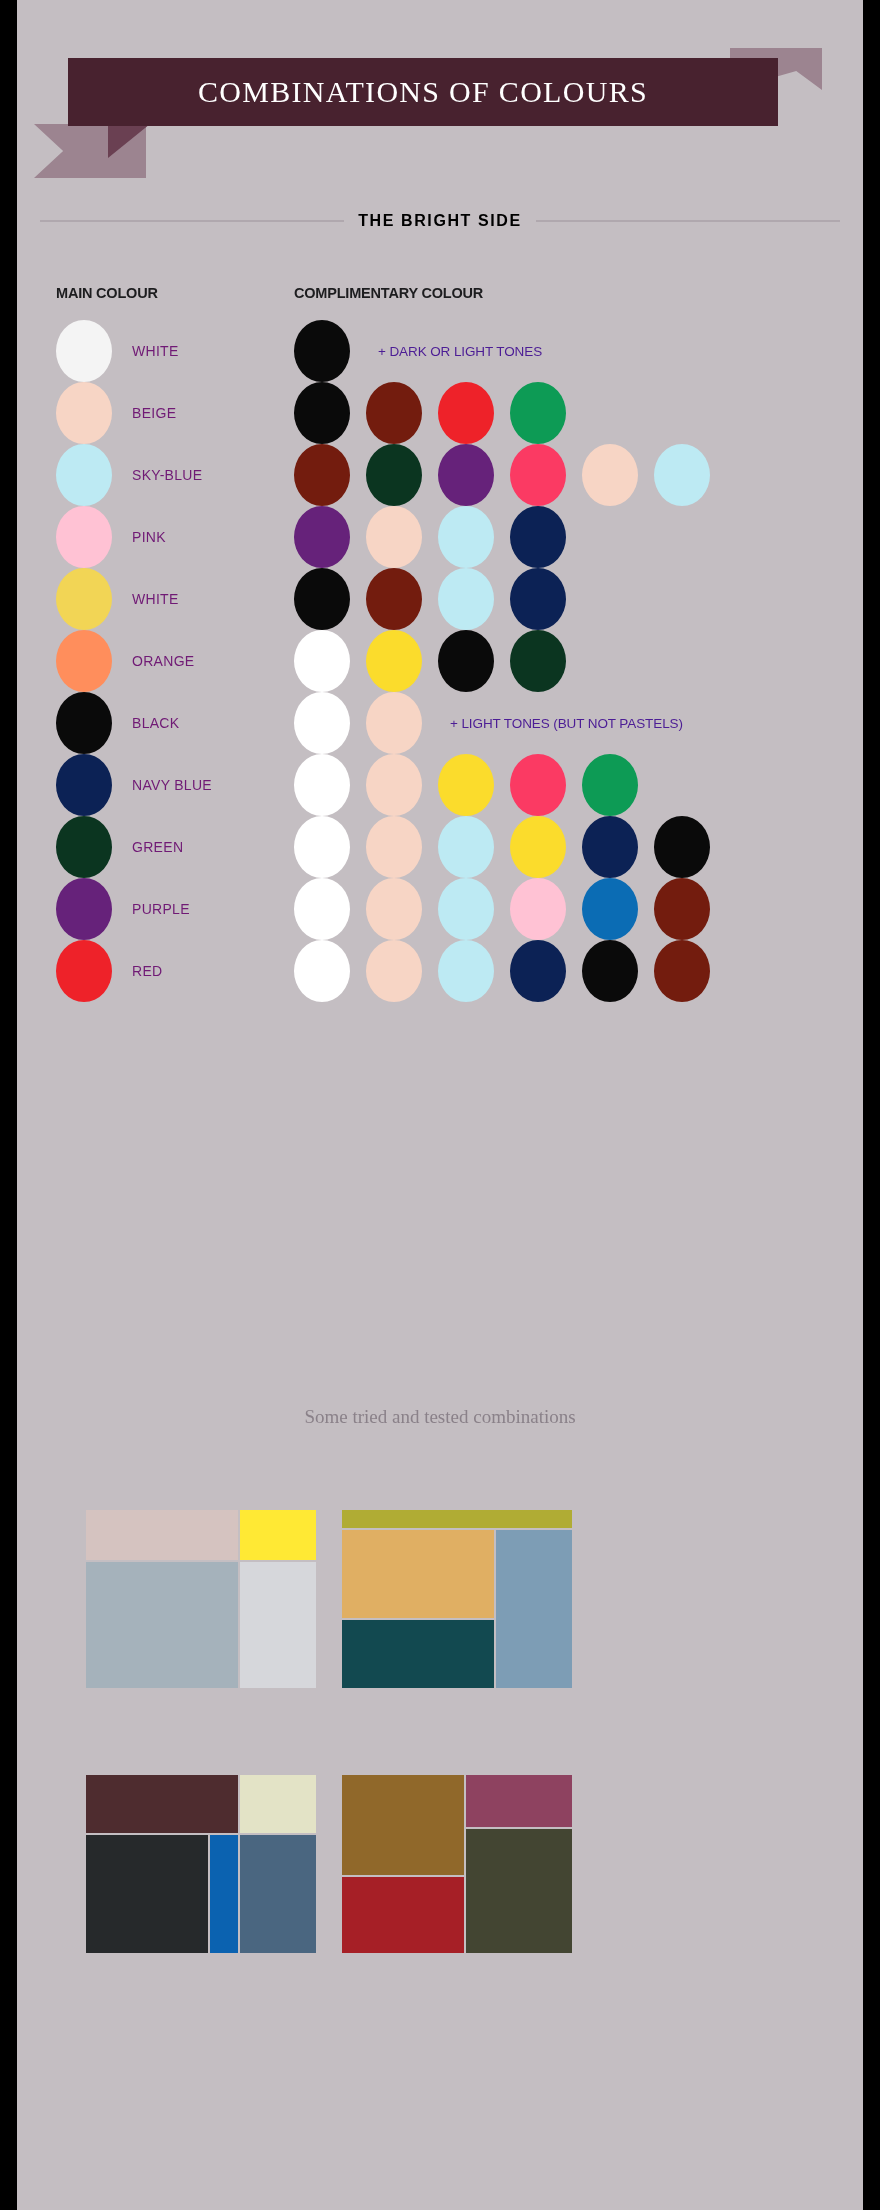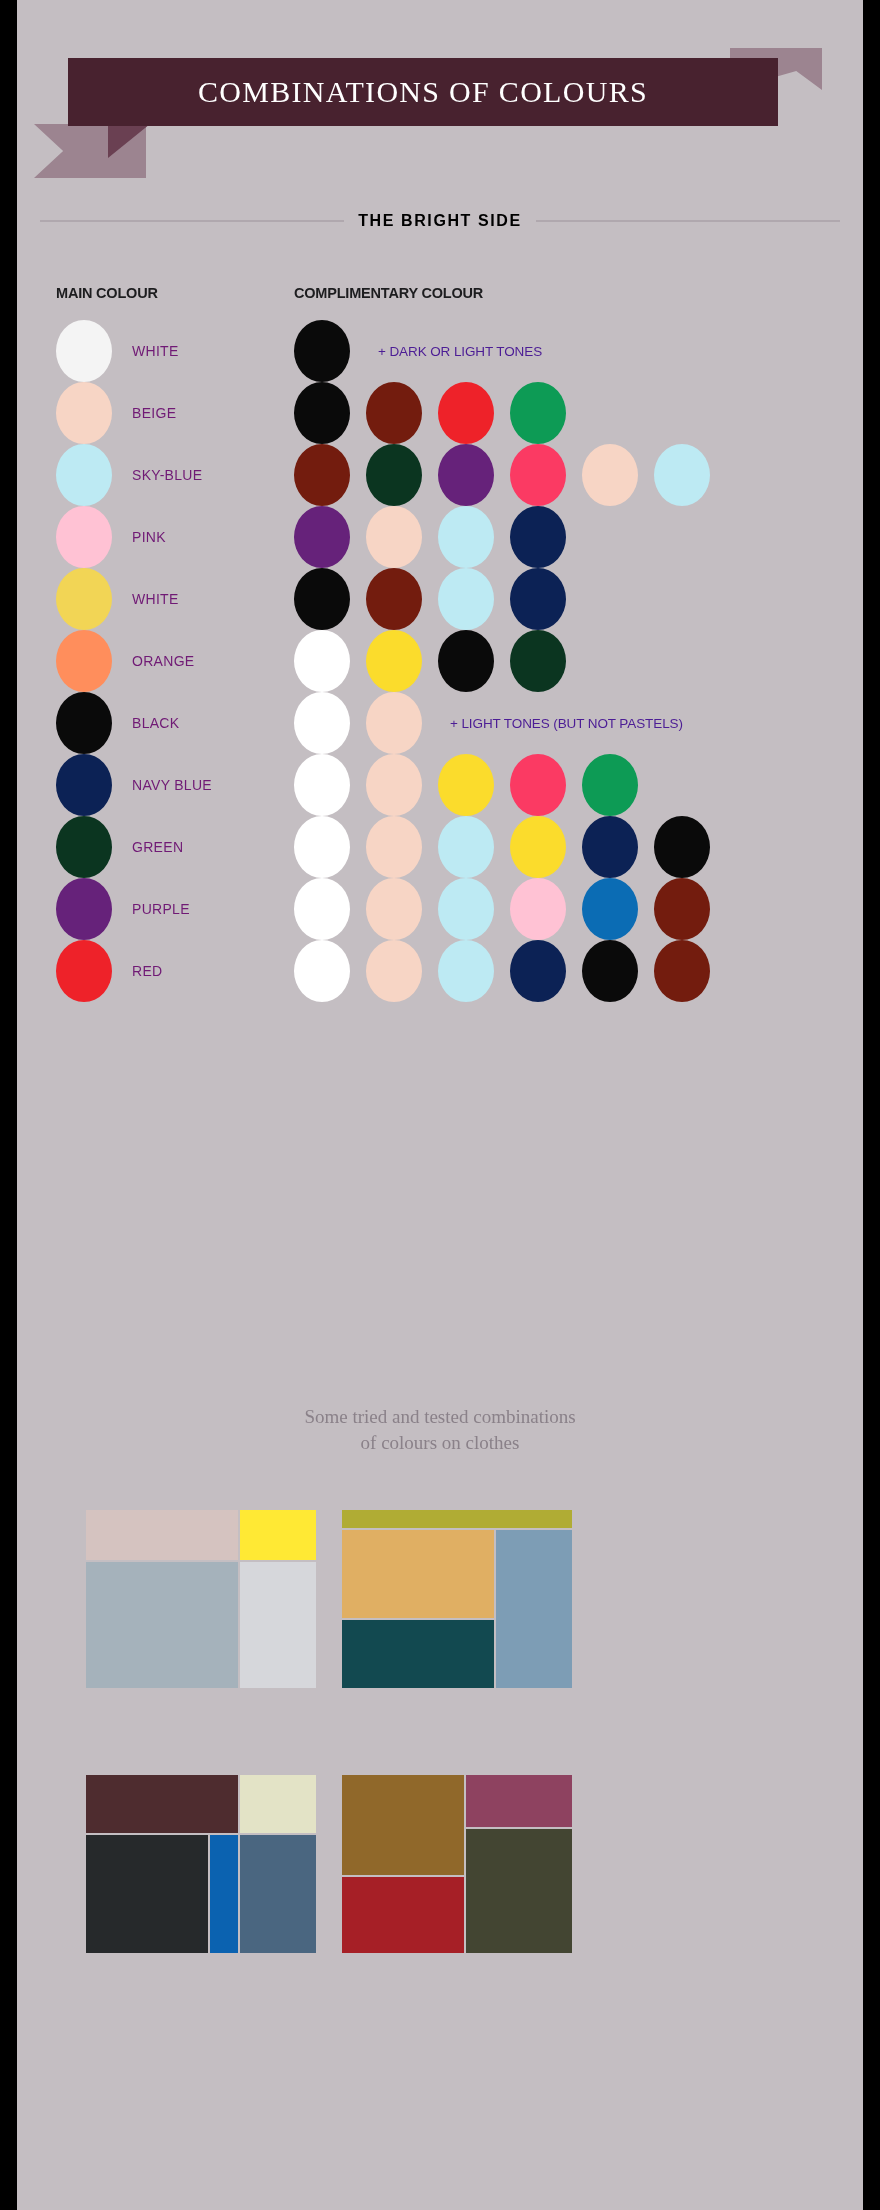--- a/index.html
+++ b/index.html
@@ -348,21 +348,20 @@
           <div class="swatch comp-swatch" style="background: rgb(247, 213, 197); left: 344px;"></div>
           <div class="swatch comp-swatch" style="background: rgb(189, 234, 243); left: 416px;"></div>
           <div class="swatch comp-swatch" style="background: rgb(12, 34, 85); left: 488px;"></div>
           <div class="swatch comp-swatch" style="background: rgb(10, 10, 10); left: 560px;"></div>
           <div class="swatch comp-swatch" style="background: rgb(115, 28, 14); left: 632px;"></div>
         </div>
       </div>
 
     <div class="caption">
       <div>Some tried and tested combinations</div>
-      <div>of colours on clothes</div>
     </div>
 
     <div class="outfits" id="outfits-container">
         <div class="outfit o1">
           <div class="block" style="background: rgb(213, 195, 192); left: 0px; top: 0px; width: 152px; height: 50px;"></div>
           <div class="block" style="background: rgb(255, 233, 52); left: 154px; top: 0px; width: 76px; height: 50px;"></div>
           <div class="block" style="background: rgb(165, 178, 187); left: 0px; top: 52px; width: 152px; height: 126px;"></div>
           <div class="block" style="background: rgb(214, 215, 219); left: 154px; top: 52px; width: 76px; height: 126px;"></div>
         </div>
         <div class="outfit o2">

